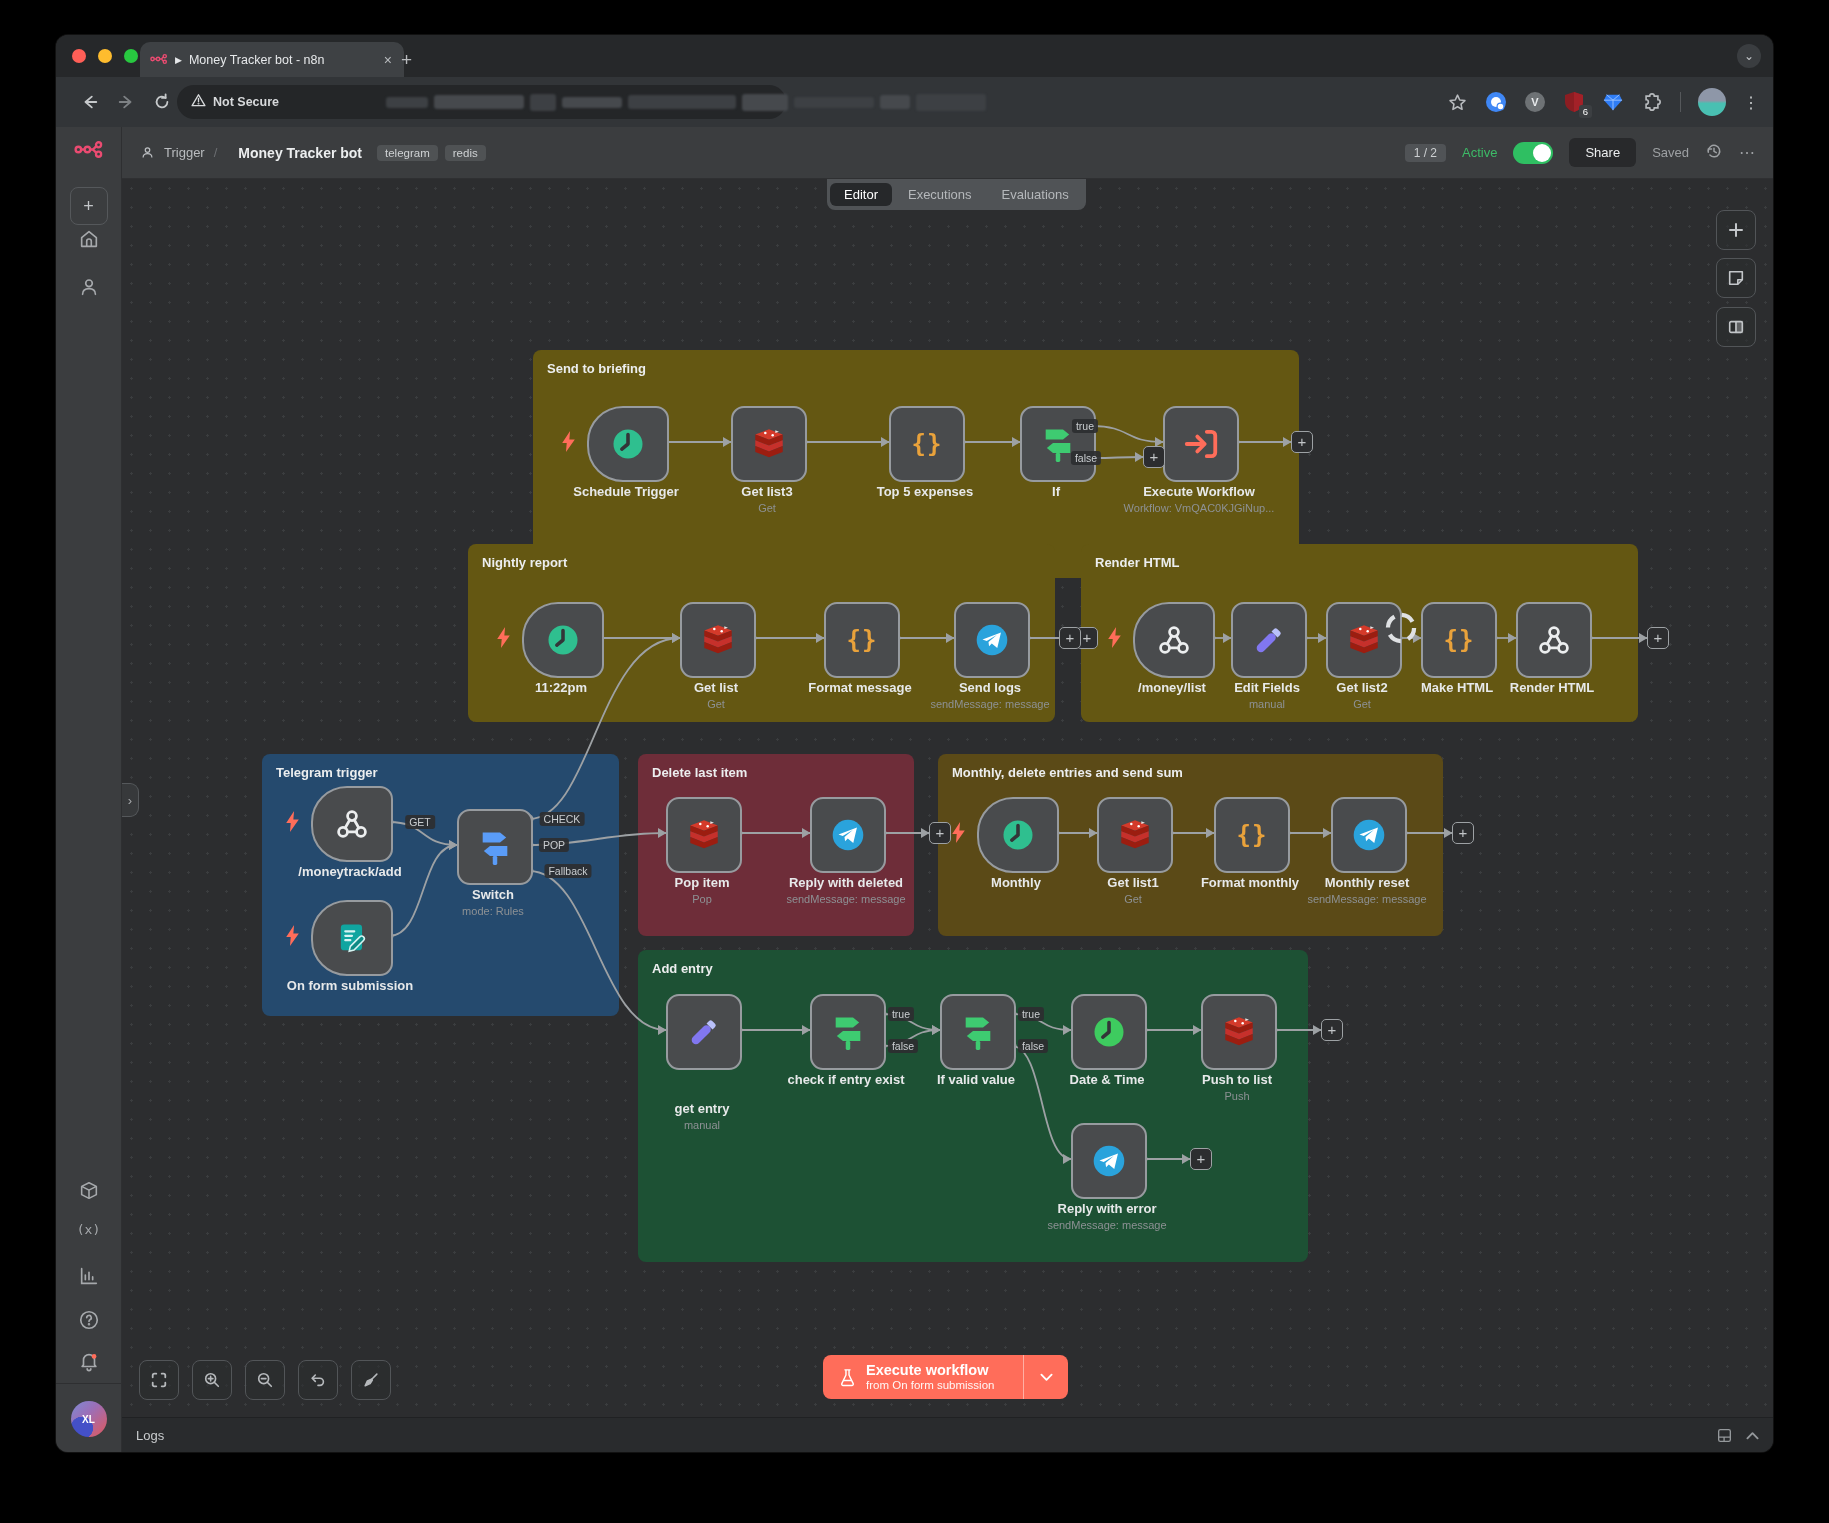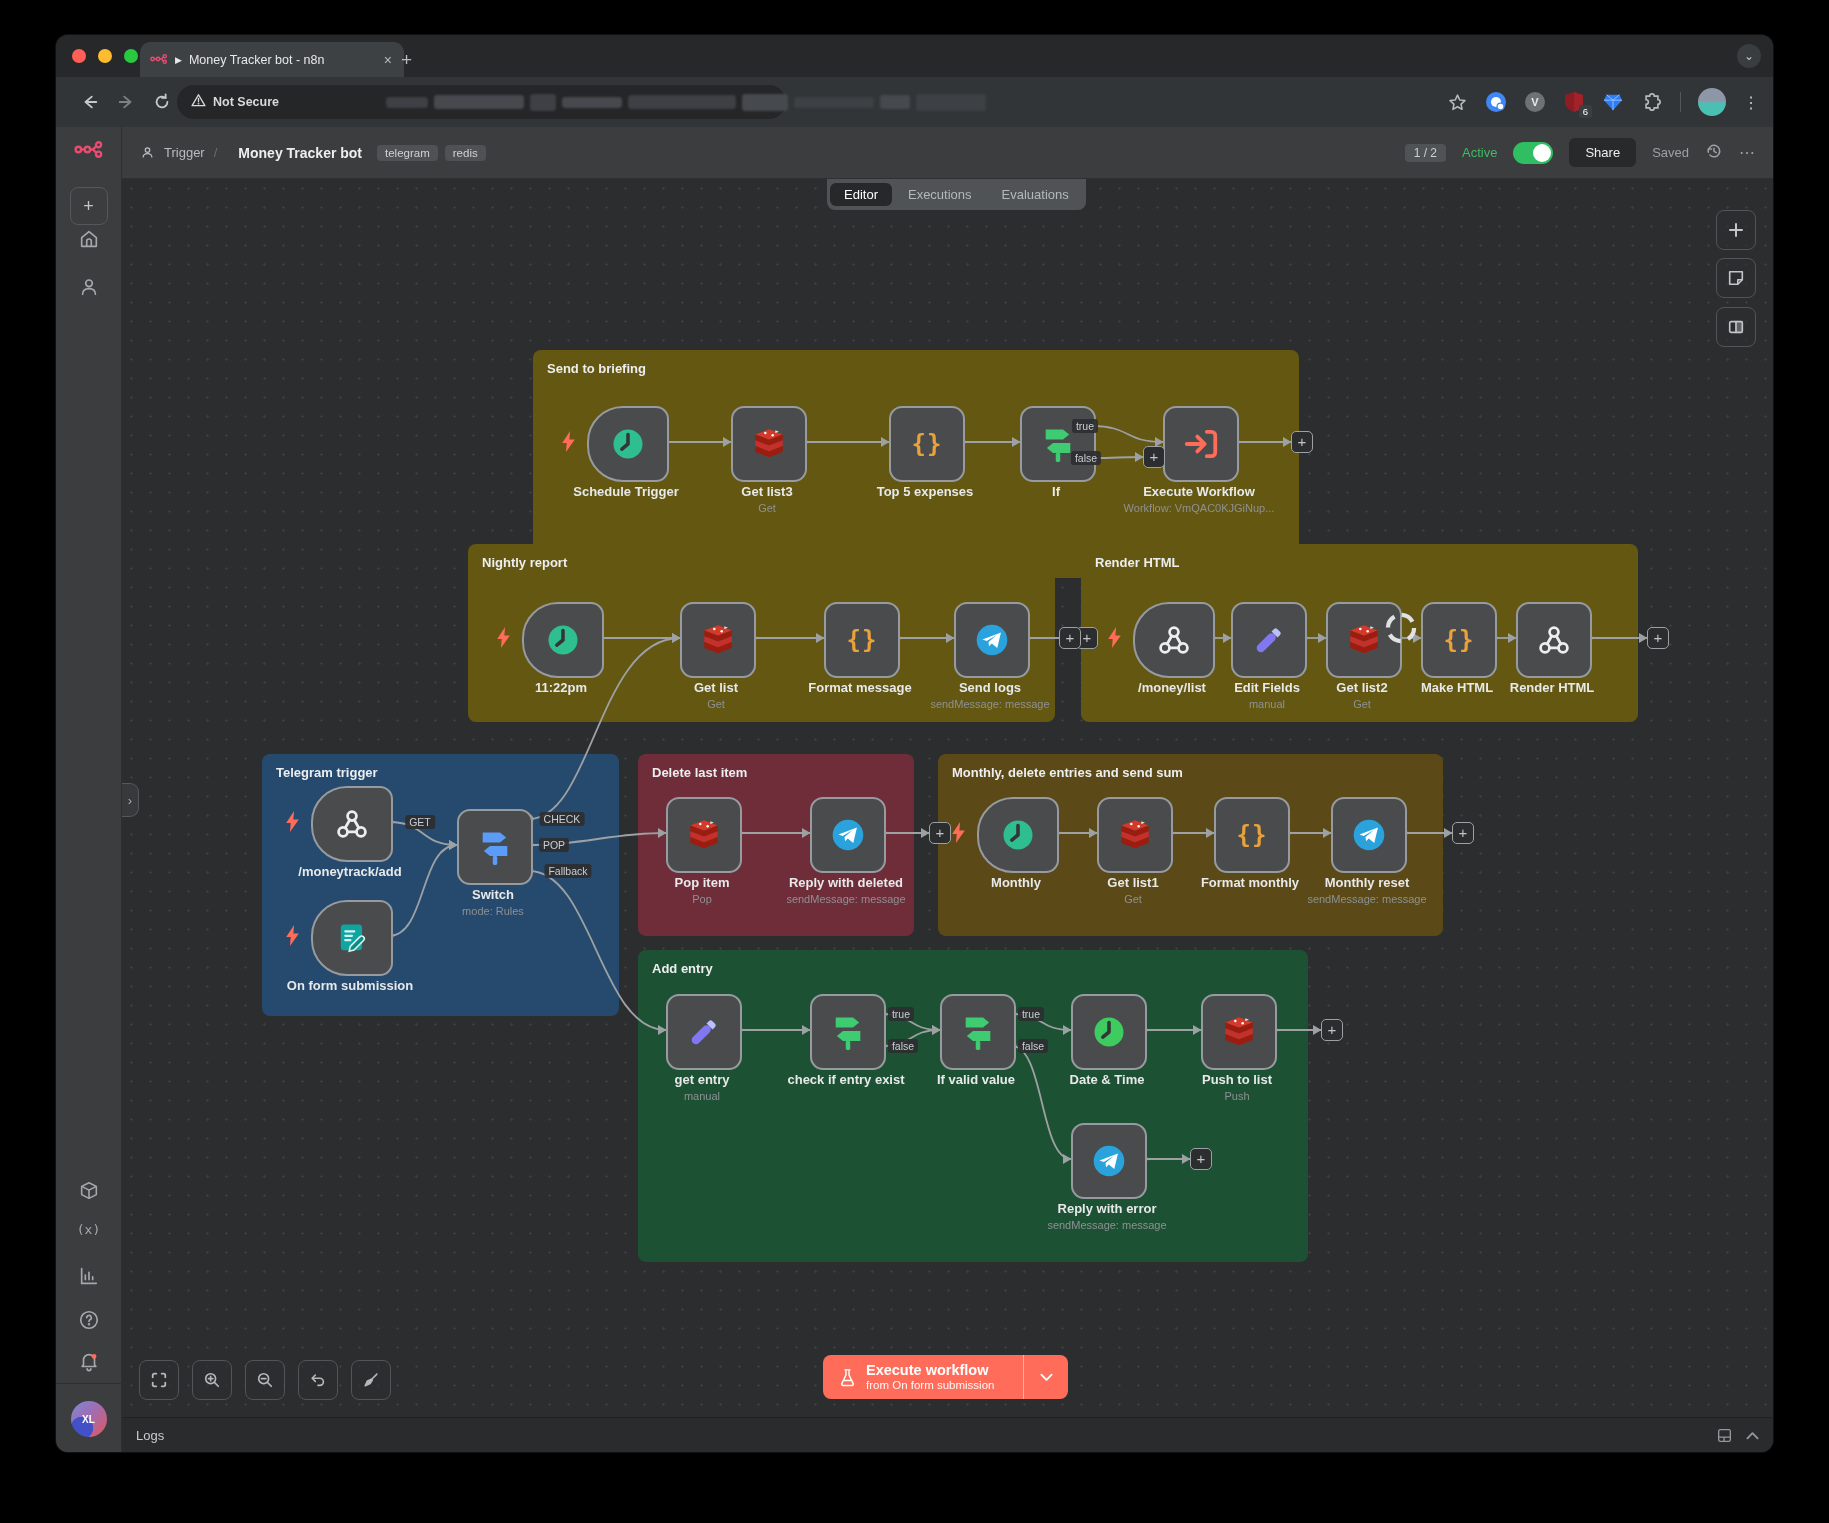--- a/index.html
+++ b/index.html
@@ -763,21 +763,21 @@
               <div class="nsub">sendMessage: message</div>
             </div>
             <div class="node" style="left: 544px; top: 815px; width: 72px; height: 72px; border-radius: 13px;">
               <svg viewBox="0 0 34 34">
                 <g transform="rotate(-45 17 17)">
                   <rect x="3" y="13.2" width="21" height="7.6" rx="3.8" fill="#8177f0"></rect>
                   <path d="M24 13.2 h3.2 a2 2 0 0 1 2 2 v3.6 a2 2 0 0 1 -2 2 H24 Z" fill="#b9c0fa"></path>
                 </g>
               </svg>
             </div>
-            <div class="nlabel" style="left: 460px; top: 893px;">
+            <div class="nlabel" style="left: 460px; top: 922px;">
               <div class="nname">get entry</div>
               <div class="nsub">manual</div>
             </div>
             <div class="node" style="left: 688px; top: 815px; width: 72px; height: 72px; border-radius: 13px;">
               <svg viewBox="0 0 30 34">
                 <path d="M4 4 h15.5 l5.5 4.5 -5.5 4.5 H4 Z" fill="#3ecb71"></path>
                 <path d="M26 16 H10.5 L5 20.5 l5.5 4.5 H26 Z" fill="#3ecb71"></path>
                 <rect x="13" y="25" width="4" height="8" rx="1.2" fill="#3ecb71"></rect>
               </svg>
             </div>

